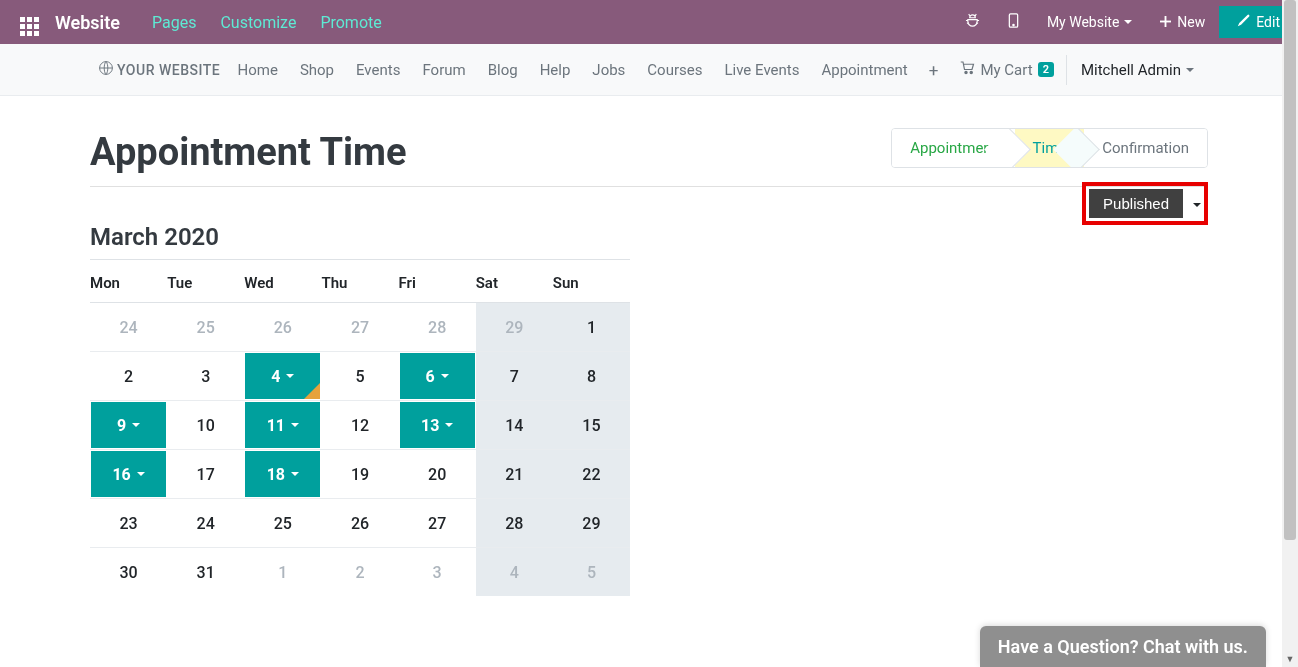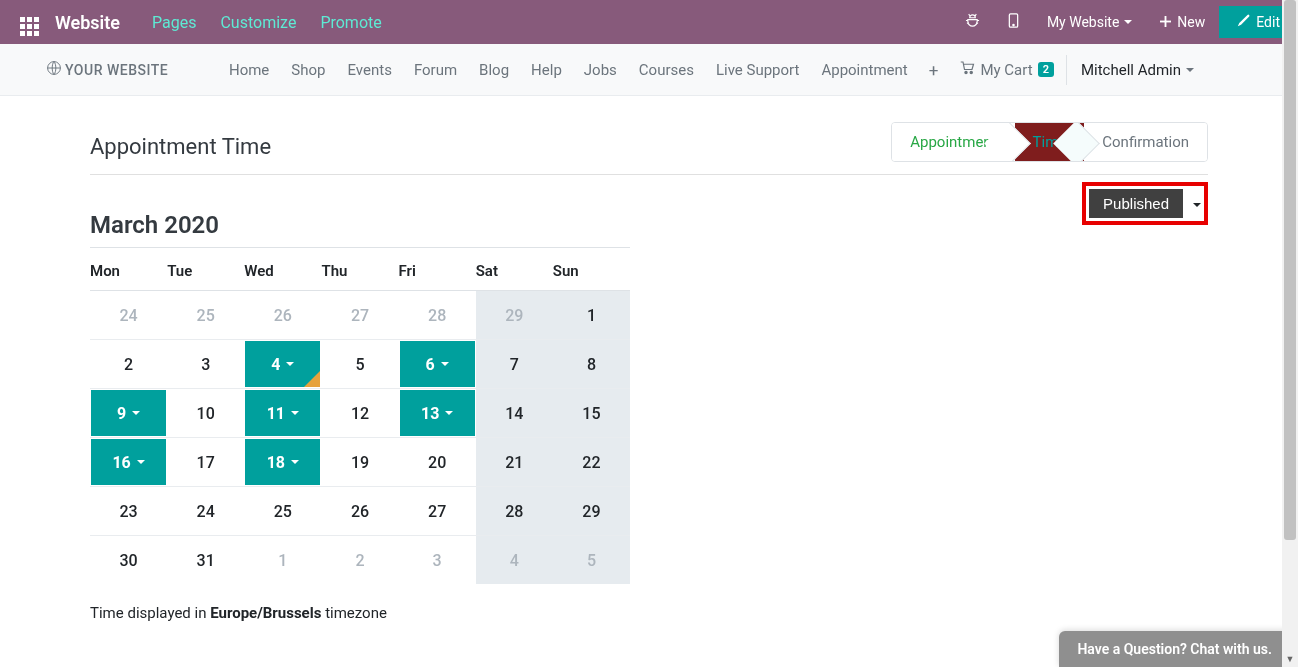--- a/index.html
+++ b/index.html
@@ -11,40 +11,40 @@
 .topbar .brand { font-weight: 600; font-size: 18px; padding: 0 20px 0 6px; }
 .topbar .menu-item { padding: 0 12px; cursor: pointer; font-size: 16px; color: #5eead4; height: 56px; display: inline-flex; align-items: center; }
 .topbar .spacer { flex: 1; }
 .topbar-right { display: flex; align-items: center; }
 .topbar-right .ico { padding: 0 14px; cursor: pointer; color: #fff; font-size: 15px; }
 .topbar-right .my-website { padding: 0 14px; cursor: pointer; display: flex; align-items: center; font-size: 14px; }
 .topbar-right .new { padding: 0 14px; cursor: pointer; display: flex; align-items: center; gap: 6px; font-size: 14px; }
 .topbar-right .edit { background: #00A09D; padding: 0 18px; height: 32px; cursor: pointer; display: flex; align-items: center; gap: 6px; font-size: 14px; }
 .caret-down { display: inline-block; width: 0; height: 0; border-left: 4px solid transparent; border-right: 4px solid transparent; border-top: 4px solid currentColor; margin-left: 5px; }
 
-.subbar { background: #f8f9fa; border-bottom: 1px solid #e9ecef; height: 52px; display: flex; align-items: center; padding: 0 0 0 46px; }
+.subbar { background: #f8f9fa; border-bottom: 1px solid #e9ecef; height: 52px; display: flex; align-items: center; padding: 0 0 0 98px; }
 .subbar .logo { display: flex; align-items: center; color: #6c757d; gap: 3px; font-weight: 500; letter-spacing: .5px; cursor: pointer; font-size: 14px; }
 .subbar .spacer { flex: 1; }
 .subbar .nav { display: flex; align-items: center; }
 .subbar .nav-item { padding: 0 11px; color: #6c757d; cursor: pointer; font-size: 15px; }
 .subbar .plus { padding: 0 10px; color: #6c757d; cursor: pointer; font-size: 17px; }
 .subbar .cart-wrap { display: flex; align-items: center; padding: 0 12px; cursor: pointer; color: #6c757d; gap: 5px; font-size: 15px; border-right: 1px solid #dee2e6; height: 30px; }
 .cart-badge { background: #00A09D; color: #fff; font-size: 11px; padding: 1px 5px; border-radius: 3px; font-weight: 600; }
 .subbar .user { padding: 0 14px 0 14px; cursor: pointer; font-size: 15px; color: #212529; display: flex; align-items: center; margin-right: 90px; }
 
 .main { padding: 26px 90px 30px 90px; position: relative; }
 .title-row { display: flex; align-items: center; justify-content: space-between; border-bottom: 1px solid #e0e0e0; padding-bottom: 12px; }
-.title { font-size: 22px; font-weight: 400; color: #343a40; margin-top: 8px; }
+.title { font-size: 38px; font-weight: 700; color: #343a40; margin-top: 8px; }
 .wizard { display: flex; border: 1px solid #dee2e6; border-radius: 4px; overflow: hidden; }
 .wizard .step { padding: 10px 18px; font-size: 15px; position: relative; background: #fff; }
 .wizard .step.done { color: #28a745; cursor: pointer; }
 .wizard .step.active { color: #00A09D; }
 .wizard .step.next { color: #6c757d; }
 .wizard .step:not(:last-child)::after { content:''; position: absolute; right:-9px; top: 4px; width: 32px; height: 32px; border-top: 1px solid #dee2e6; border-right: 1px solid #dee2e6; transform: rotate(45deg); z-index: 1; background: #fff; }
-.wizard .step.active { background: #7f1d1d; }
+.wizard .step.active { background: #fef9c3; }
 .wizard .step.active::after { background: #f5fcfc; }
 
 .published-box { position: absolute; right: 90px; top: 86px; border: 4px solid #e70000; padding: 3px; }
 .published-btn { background: #404040; color: #fff; font-size: 15px; padding: 6px 14px; cursor: pointer; border: none; }
 .published-caret { display: inline-block; width: 0; height: 0; border-left: 4px solid transparent; border-right: 4px solid transparent; border-top: 4px solid #212529; margin-left: 10px; vertical-align: middle; }
 
 .cal-title { font-size: 24px; font-weight: 600; color: #343a40; margin-top: 36px; }
 .calendar { width: 540px; margin-top: 8px; border-top: 1px solid #dee2e6; }
 .cal-head { display: grid; grid-template-columns: repeat(7, 1fr); text-align: left; }
 .cal-head div { padding: 14px 0 10px; font-weight: 600; font-size: 15px; }
@@ -54,21 +54,21 @@
 .cell { height: 48px; display: flex; align-items: center; justify-content: center; font-size: 16px; font-weight: 500; position: relative; }
 .cell.other { color: #adb5bd; }
 .cell.weekend { background: #e6ebef; }
 .cell.weekend.other { color: #adb5bd; }
 .cell.avail { background: #00A09D; color: #fff; font-weight: 700; cursor: pointer; border: 1px solid #fff; }
 .cell.avail .caret-down { border-top-color: #fff; margin-left: 6px; }
 .cell.corner::after { content:''; position:absolute; right:0; bottom:0; width:0; height:0; border-left: 16px solid transparent; border-bottom: 16px solid #e6a23c; }
 
 .tz-note { margin-top: 20px; font-size: 15px; color: #212529; }
 
-.chat-widget { position: fixed; right: 8px; bottom: 0; background: #8f8f8f; color: #fff; font-weight: 600; font-size: 14px; padding: 10px 18px; border-top-left-radius: 6px; border-top-right-radius: 6px; cursor: pointer; box-shadow: 0 -1px 6px rgba(0,0,0,0.15); }
+.chat-widget { position: fixed; right: 32px; bottom: 0; background: #8f8f8f; color: #fff; font-weight: 600; font-size: 18px; padding: 10px 18px; border-top-left-radius: 6px; border-top-right-radius: 6px; cursor: pointer; box-shadow: 0 -1px 6px rgba(0,0,0,0.15); }
 
 .vscroll { position: fixed; top:0; right:0; width:16px; height:667px; background:#f1f1f1; }
 .vscroll .thumb { position:absolute; left:2px; right:2px; top:0; height:540px; background:#c1c1c1; border-radius:3px; }
 .vscroll .arrow { position:absolute; left:0; right:0; height:16px; display:flex; align-items:center; justify-content:center; font-size:9px; color:#666; }
 .vscroll .arrow.up { top:0; }
 .vscroll .arrow.down { bottom:0; }
 </style>
 </head>
 <body>
 
@@ -140,21 +140,21 @@
   <div class="spacer"></div>
   <div class="nav">
     <div class="nav-item">Home</div>
     <div class="nav-item">Shop</div>
     <div class="nav-item">Events</div>
     <div class="nav-item">Forum</div>
     <div class="nav-item">Blog</div>
     <div class="nav-item">Help</div>
     <div class="nav-item">Jobs</div>
     <div class="nav-item">Courses</div>
-    <div class="nav-item">Live Support</div>
+    <div class="nav-item">Live Events</div>
     <div class="nav-item">Appointment</div>
     <div class="plus">+</div>
     <div class="cart-wrap">
       <span>
         <svg width="15" height="14" viewBox="0 0 20 18" fill="none" stroke="#6c757d" stroke-width="1.6">
             <path d="M1 1h3l2 10h10l2-7H5"></path>
             <circle cx="8" cy="15" r="1.5" fill="#6c757d"></circle>
             <circle cx="15" cy="15" r="1.5" fill="#6c757d"></circle>
           </svg>
       </span>
@@ -338,23 +338,20 @@
           <div class="cell weekend other">
             <span>4</span>
           </div>
           <div class="cell weekend other">
             <span>5</span>
           </div>
         </div>
       </div>
   </div>
 
-  <div class="tz-note">
-    <span>Time displayed in </span><b>Europe/Brussels</b><span> timezone</span>
-  </div>
 </div>
 
 <div class="chat-widget">Have a Question? Chat with us.</div>
 
 <div class="vscroll">
   <div class="arrow up">▲</div>
   <div class="thumb"></div>
   <div class="arrow down">▼</div>
 </div>
 

